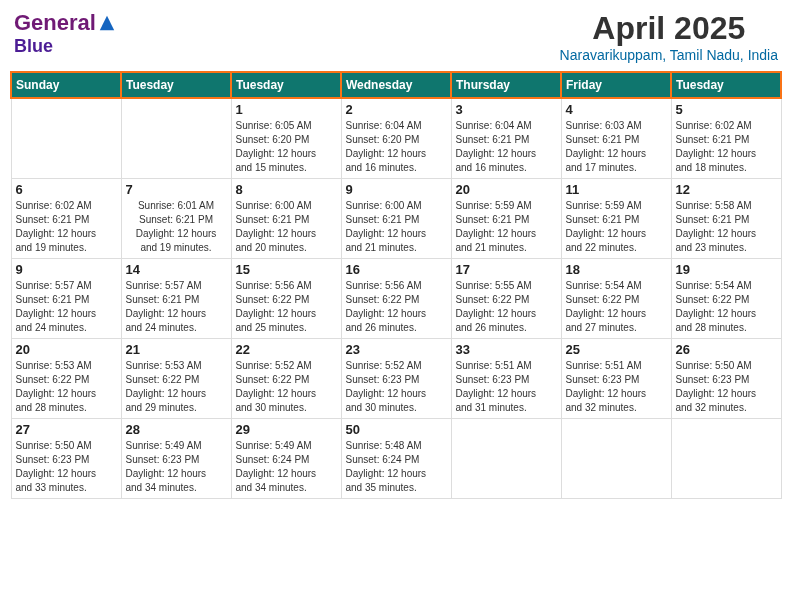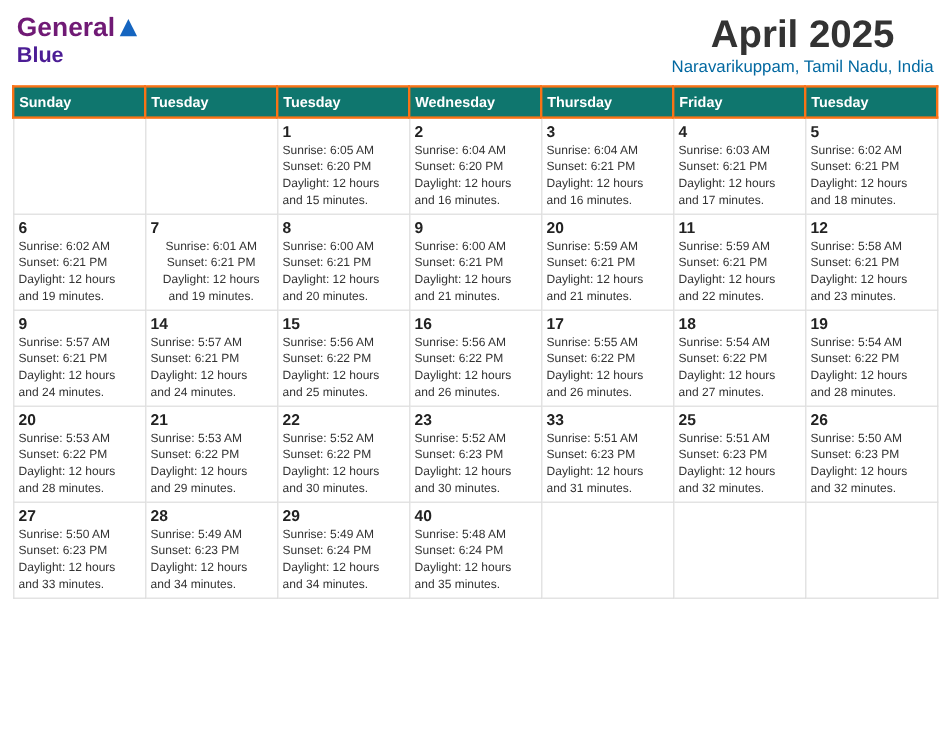--- a/index.html
+++ b/index.html
@@ -331,21 +331,21 @@
 and 34 minutes.</div>
         </td>
         <td>
           <span class="day-number">29</span>
           <div class="day-info" style="white-space: pre-line;">Sunrise: 5:49 AM
 Sunset: 6:24 PM
 Daylight: 12 hours
 and 34 minutes.</div>
         </td>
         <td>
-          <span class="day-number">40</span>
+          <span class="day-number">50</span>
           <div class="day-info" style="white-space: pre-line;">Sunrise: 5:48 AM
 Sunset: 6:24 PM
 Daylight: 12 hours
 and 35 minutes.</div>
         </td>
         <td class="empty-cell"></td>
         <td class="empty-cell"></td>
         <td class="empty-cell"></td>
       </tr>
     </tbody>

